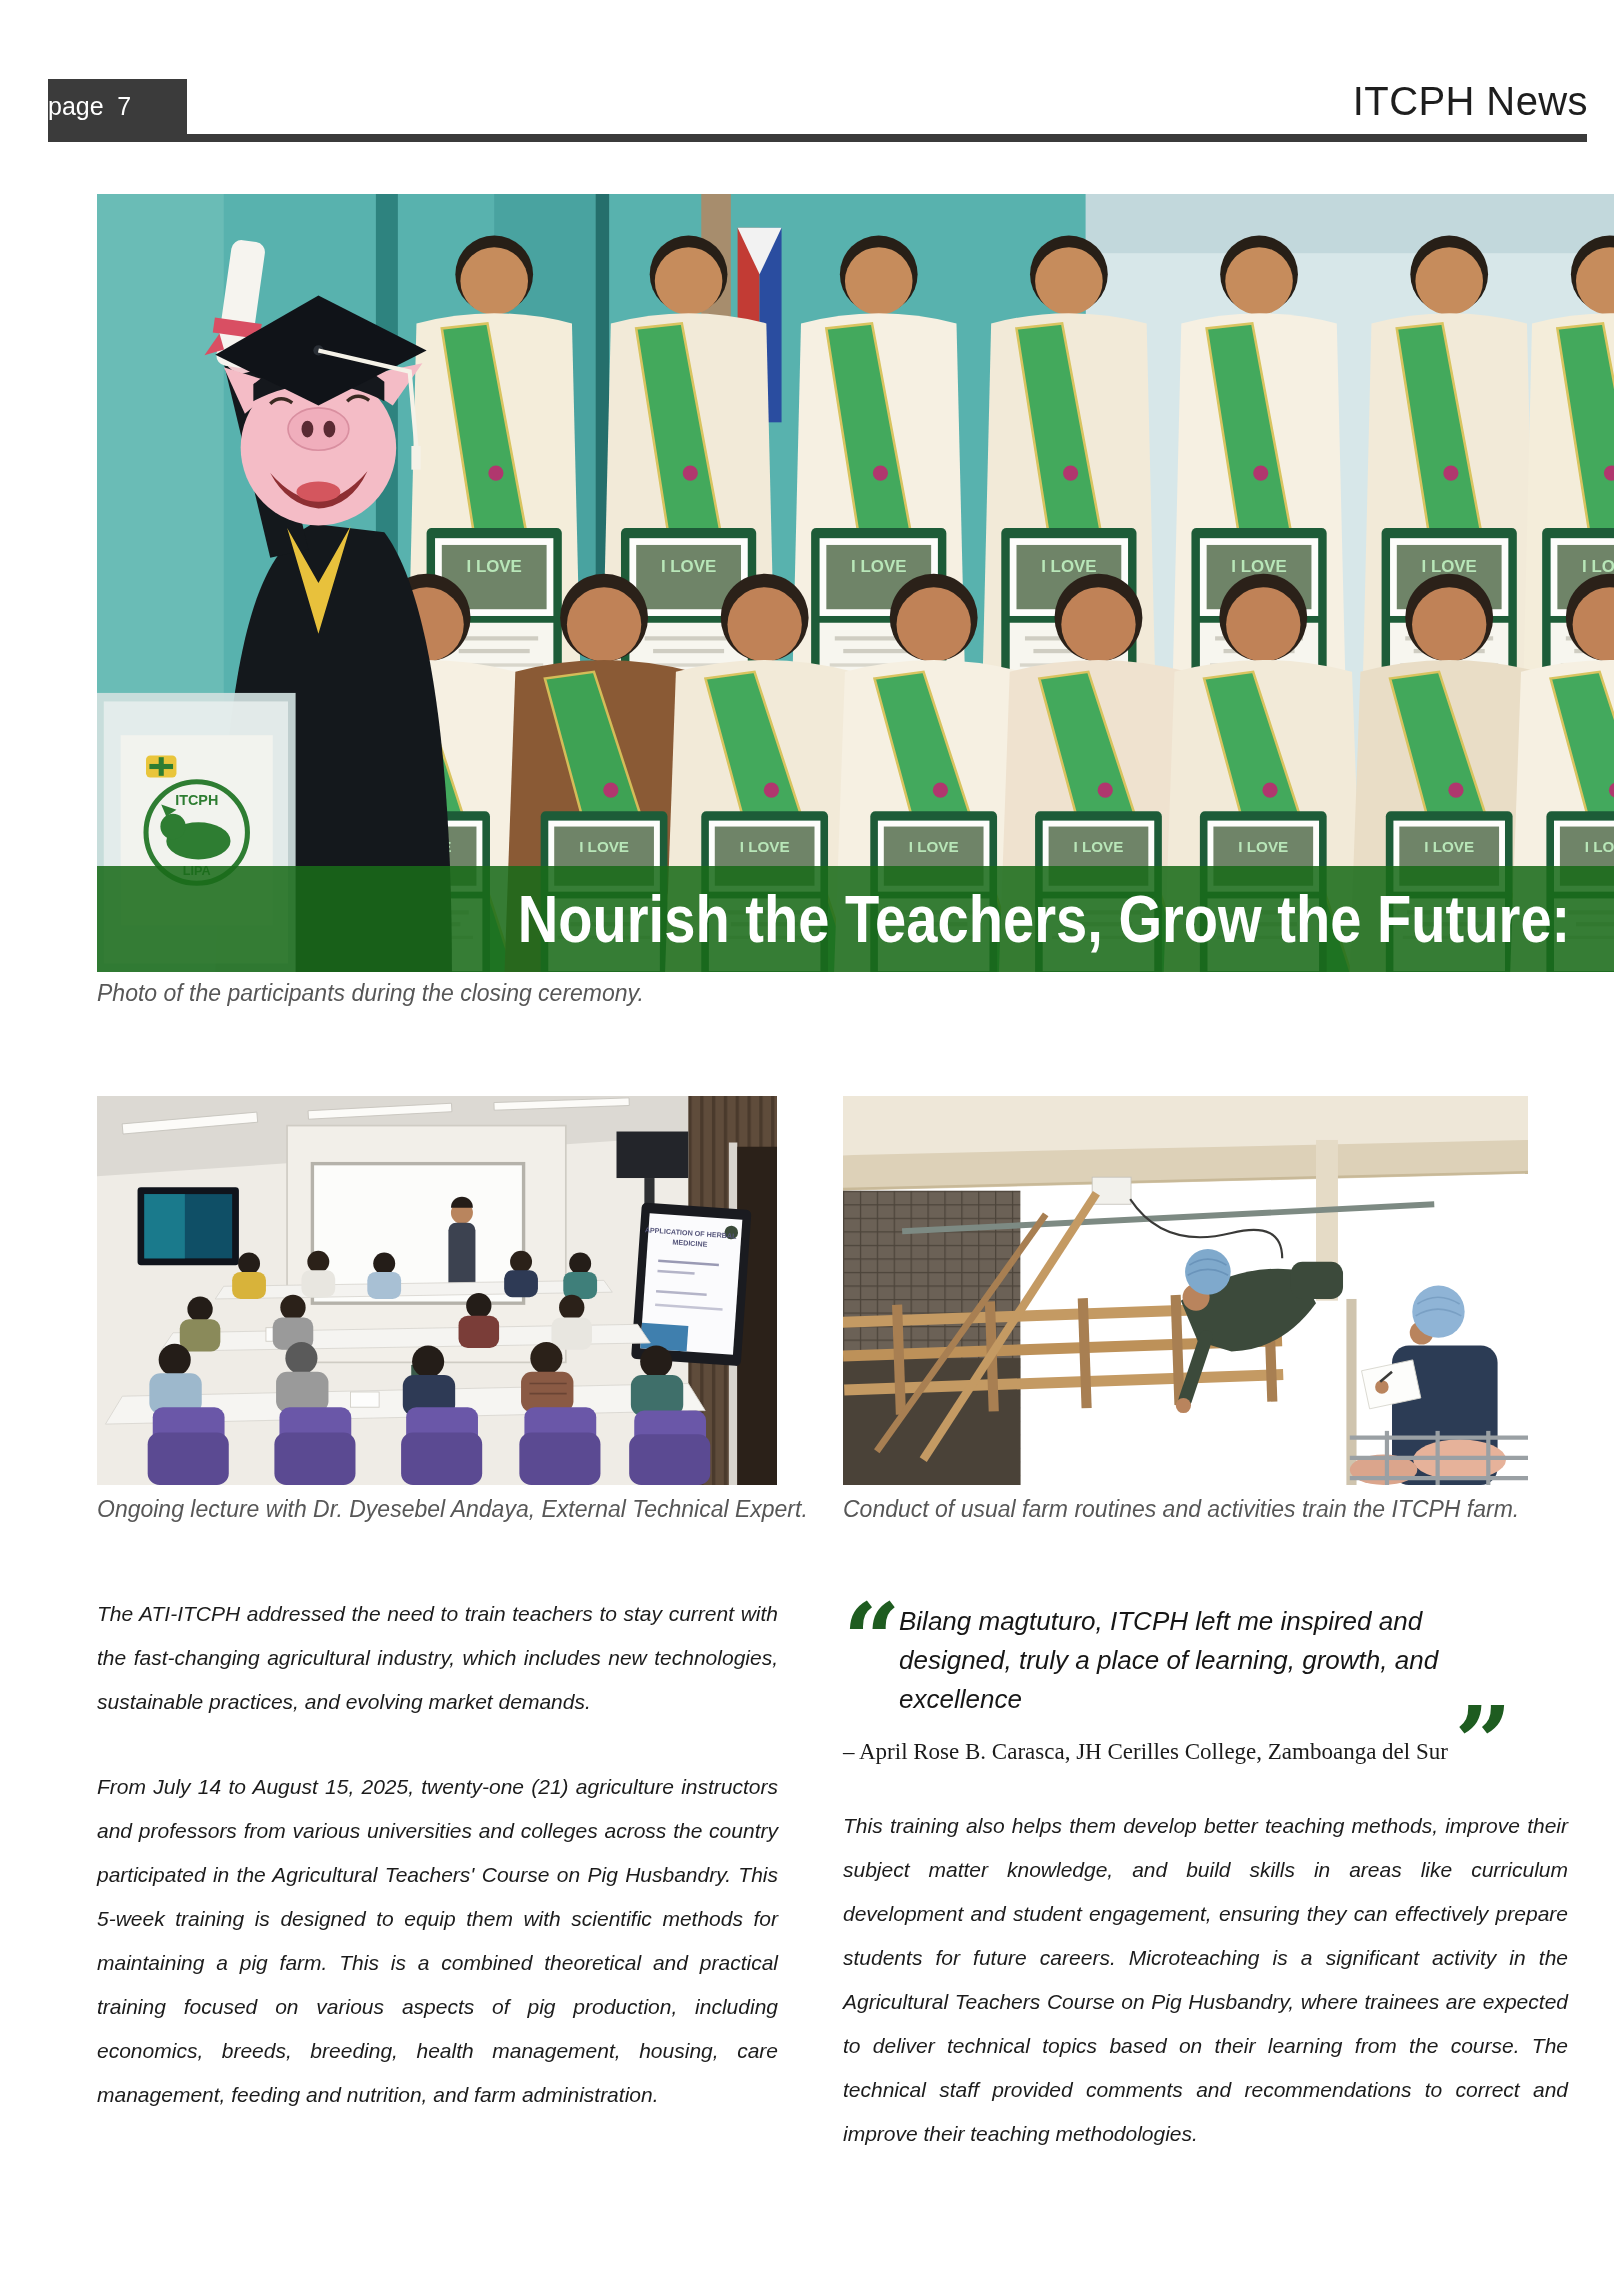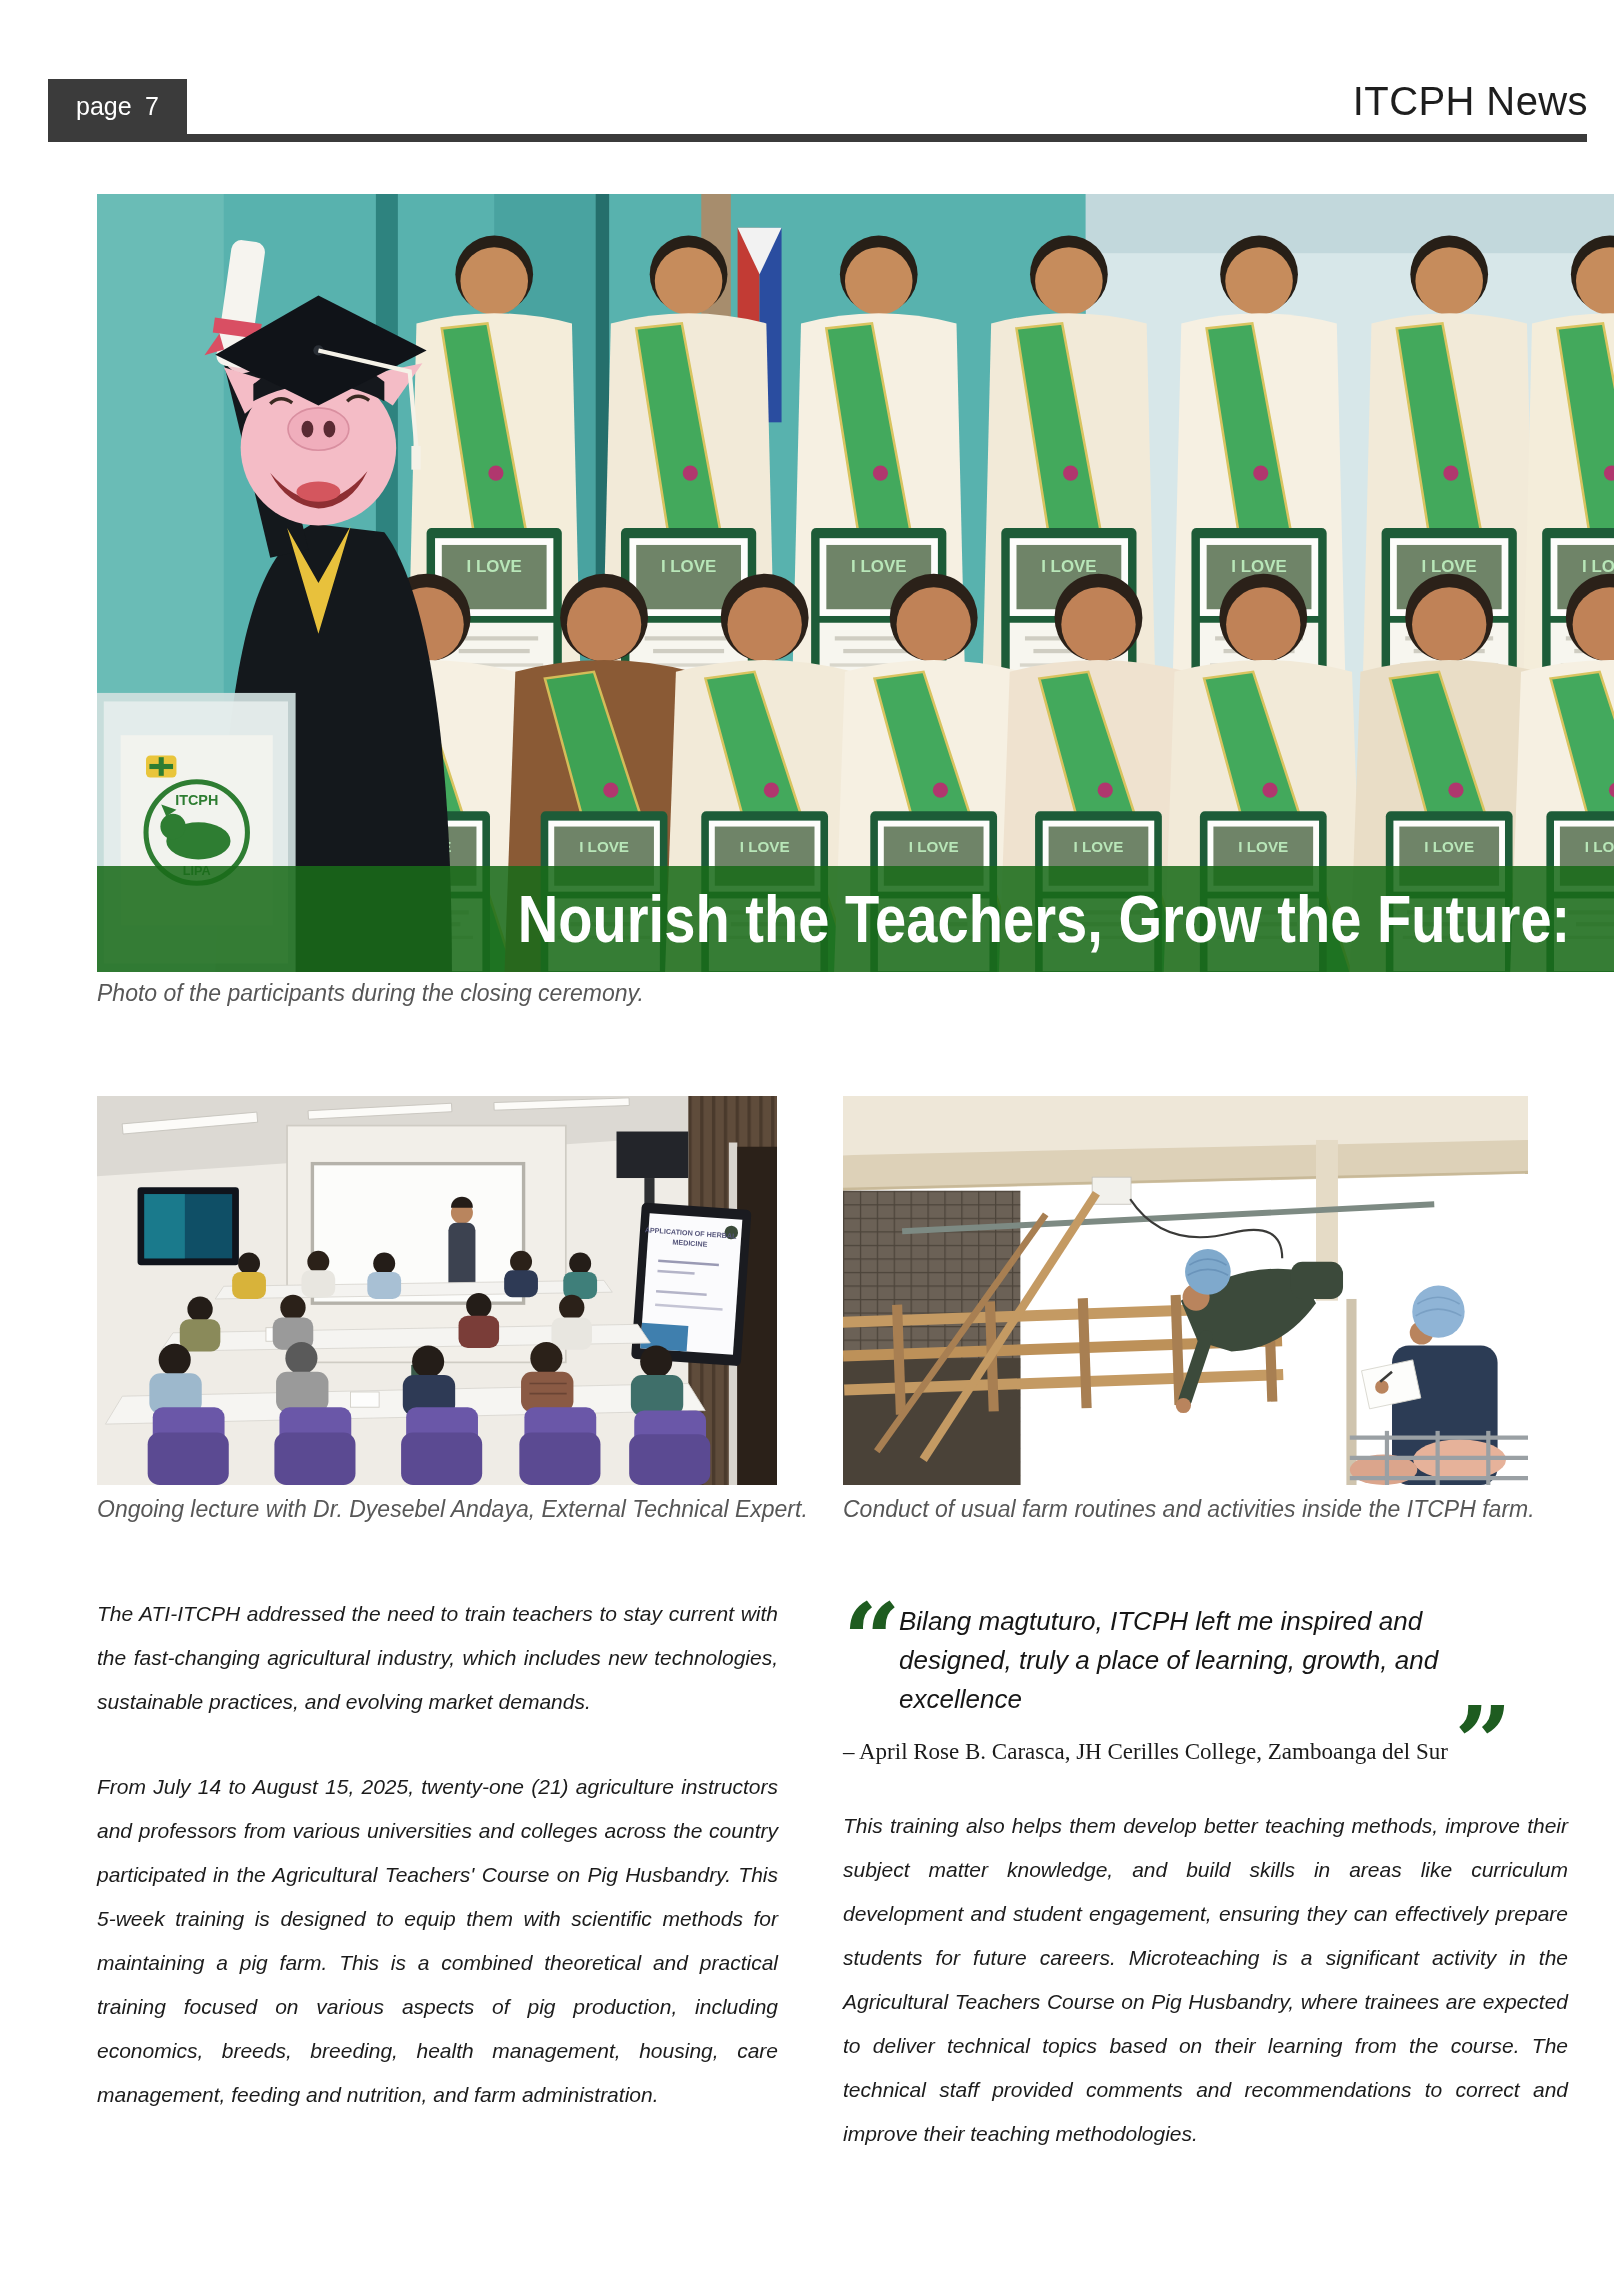--- a/index.html
+++ b/index.html
@@ -5,21 +5,21 @@
   html,body { margin:0; padding:0; background:#ffffff; }
   .page {
     position:relative; width:1623px; height:2295px; background:#ffffff;
     font-family:"Liberation Sans", sans-serif; overflow:hidden;
   }
   .abs { position:absolute; }
 
   
   .page-box {
     left:48px; top:79px; width:139px; height:55px; background:#3b3b3b;
-    color:#ffffff; display:flex; align-items:center; justify-content:center;
+    color:#ffffff; display:flex; align-items:center; justify-content:flex-start;
     gap:13.5px; font-size:25px;
   }
   .masthead { right:35px; top:79px; font-size:40px; color:#1e1e1e; letter-spacing:0.4px; }
   .header-rule { left:48px; top:134px; width:1539px; height:7.6px; background:#3b3b3b; }
 
   
   .hero { left:97px; top:194px; width:1517px; height:778px; }
   .hero svg, .photo svg { display:block; width:100%; height:100%; }
   .hero-band {
     position:absolute; left:0; bottom:0; width:100%; height:106px;
@@ -361,21 +361,21 @@
         <line x1="600" y1="428" x2="811" y2="428" stroke="#9aa0a4" stroke-width="5"></line>
         <line x1="600" y1="452" x2="811" y2="452" stroke="#9aa0a4" stroke-width="5"></line>
         <line x1="644" y1="396" x2="644" y2="460" stroke="#9aa0a4" stroke-width="5"></line>
         <line x1="704" y1="396" x2="704" y2="460" stroke="#9aa0a4" stroke-width="5"></line>
         <line x1="764" y1="396" x2="764" y2="460" stroke="#9aa0a4" stroke-width="5"></line>
       </g>
     </svg>
   </div>
 
   <div class="caption cap-lecture">Ongoing lecture with Dr. Dyesebel Andaya, External Technical Expert.</div>
-  <div class="caption cap-farm">Conduct of usual farm routines and activities inside the ITCPH farm.</div>
+  <div class="caption cap-farm">Conduct of usual farm routines and activities train the ITCPH farm.</div>
 
   <div class="col-left">
     <p class="body-text">The ATI-ITCPH addressed the need to train teachers to stay current with the fast-changing agricultural industry, which includes new technologies, sustainable practices, and evolving market demands.</p>
     <p class="body-text">From July 14 to August 15, 2025, twenty-one (21) agriculture instructors and professors from various universities and colleges across the country participated in the Agricultural Teachers' Course on Pig Husbandry. This 5-week training is designed to equip them with scientific methods for maintaining a pig farm. This is a combined theoretical and practical training focused on various aspects of pig production, including economics, breeds, breeding, health management, housing, care management, feeding and nutrition, and farm administration.</p>
   </div>
 
   <div class="col-right">
     <div class="quote-row">
       <span class="quote-mark quote-open">“</span>
       <p class="quote-text">Bilang magtuturo, ITCPH left me inspired and designed, truly a place of learning, growth, and excellence</p>

